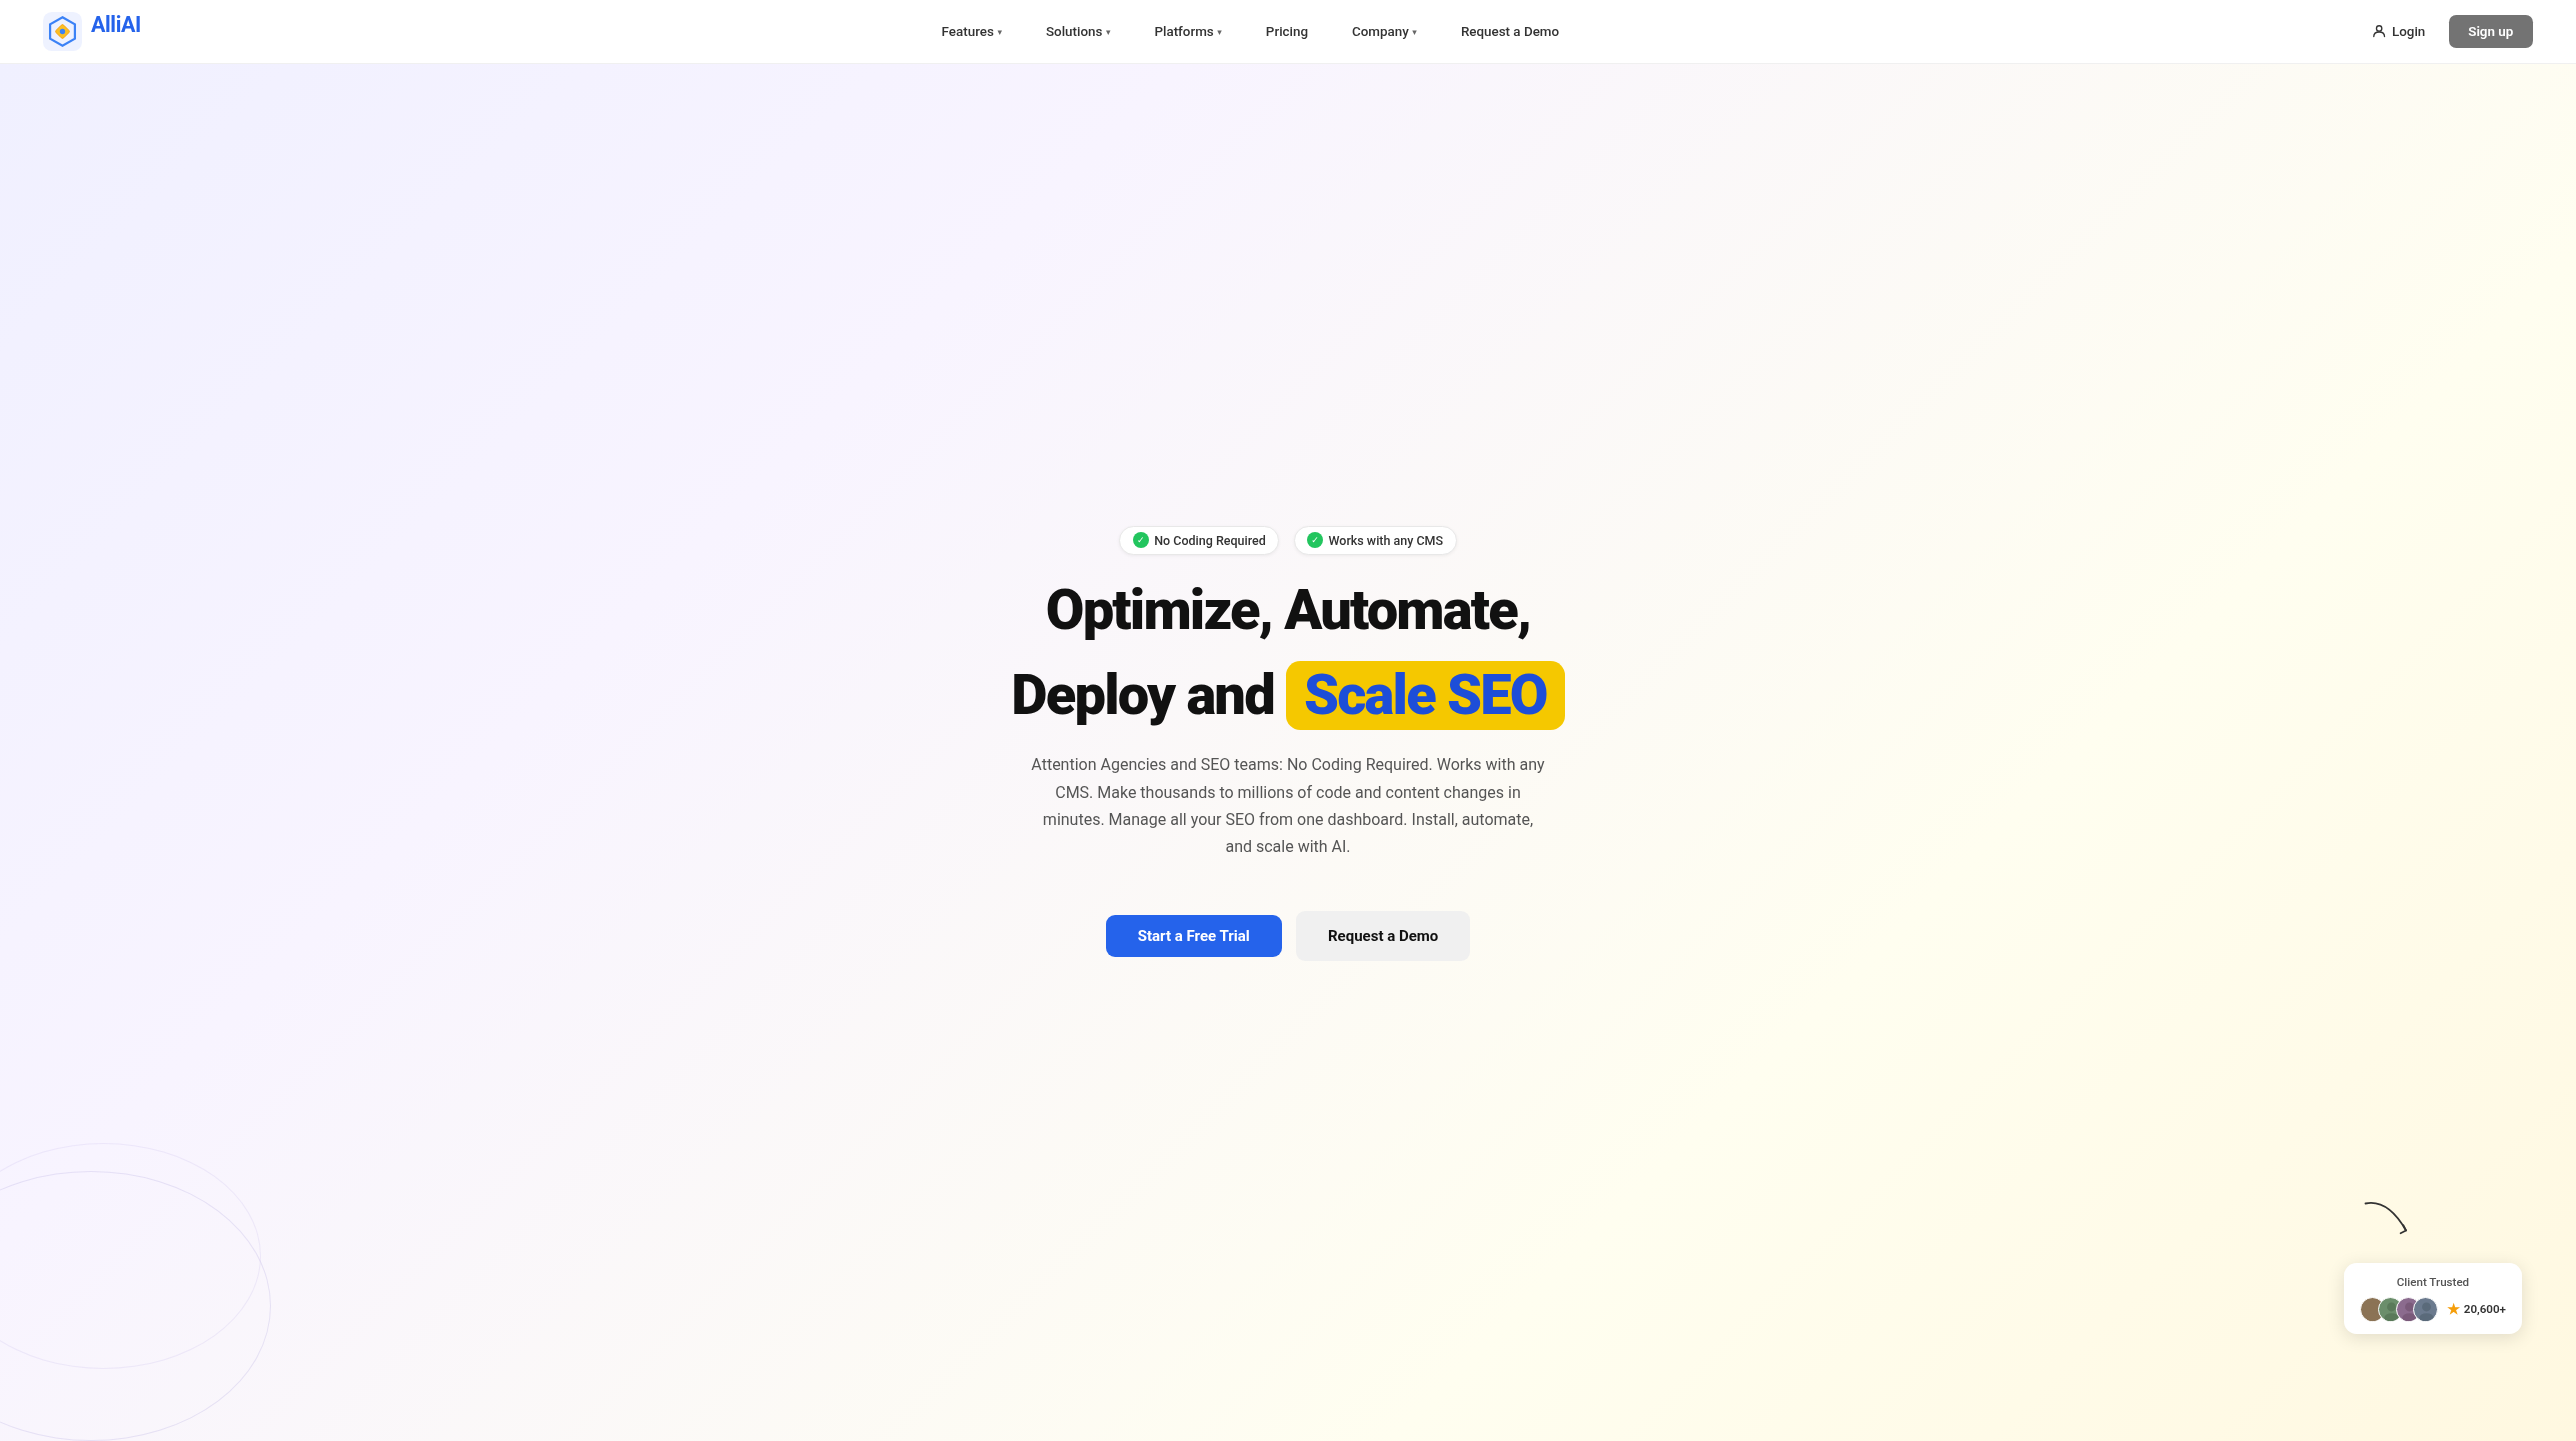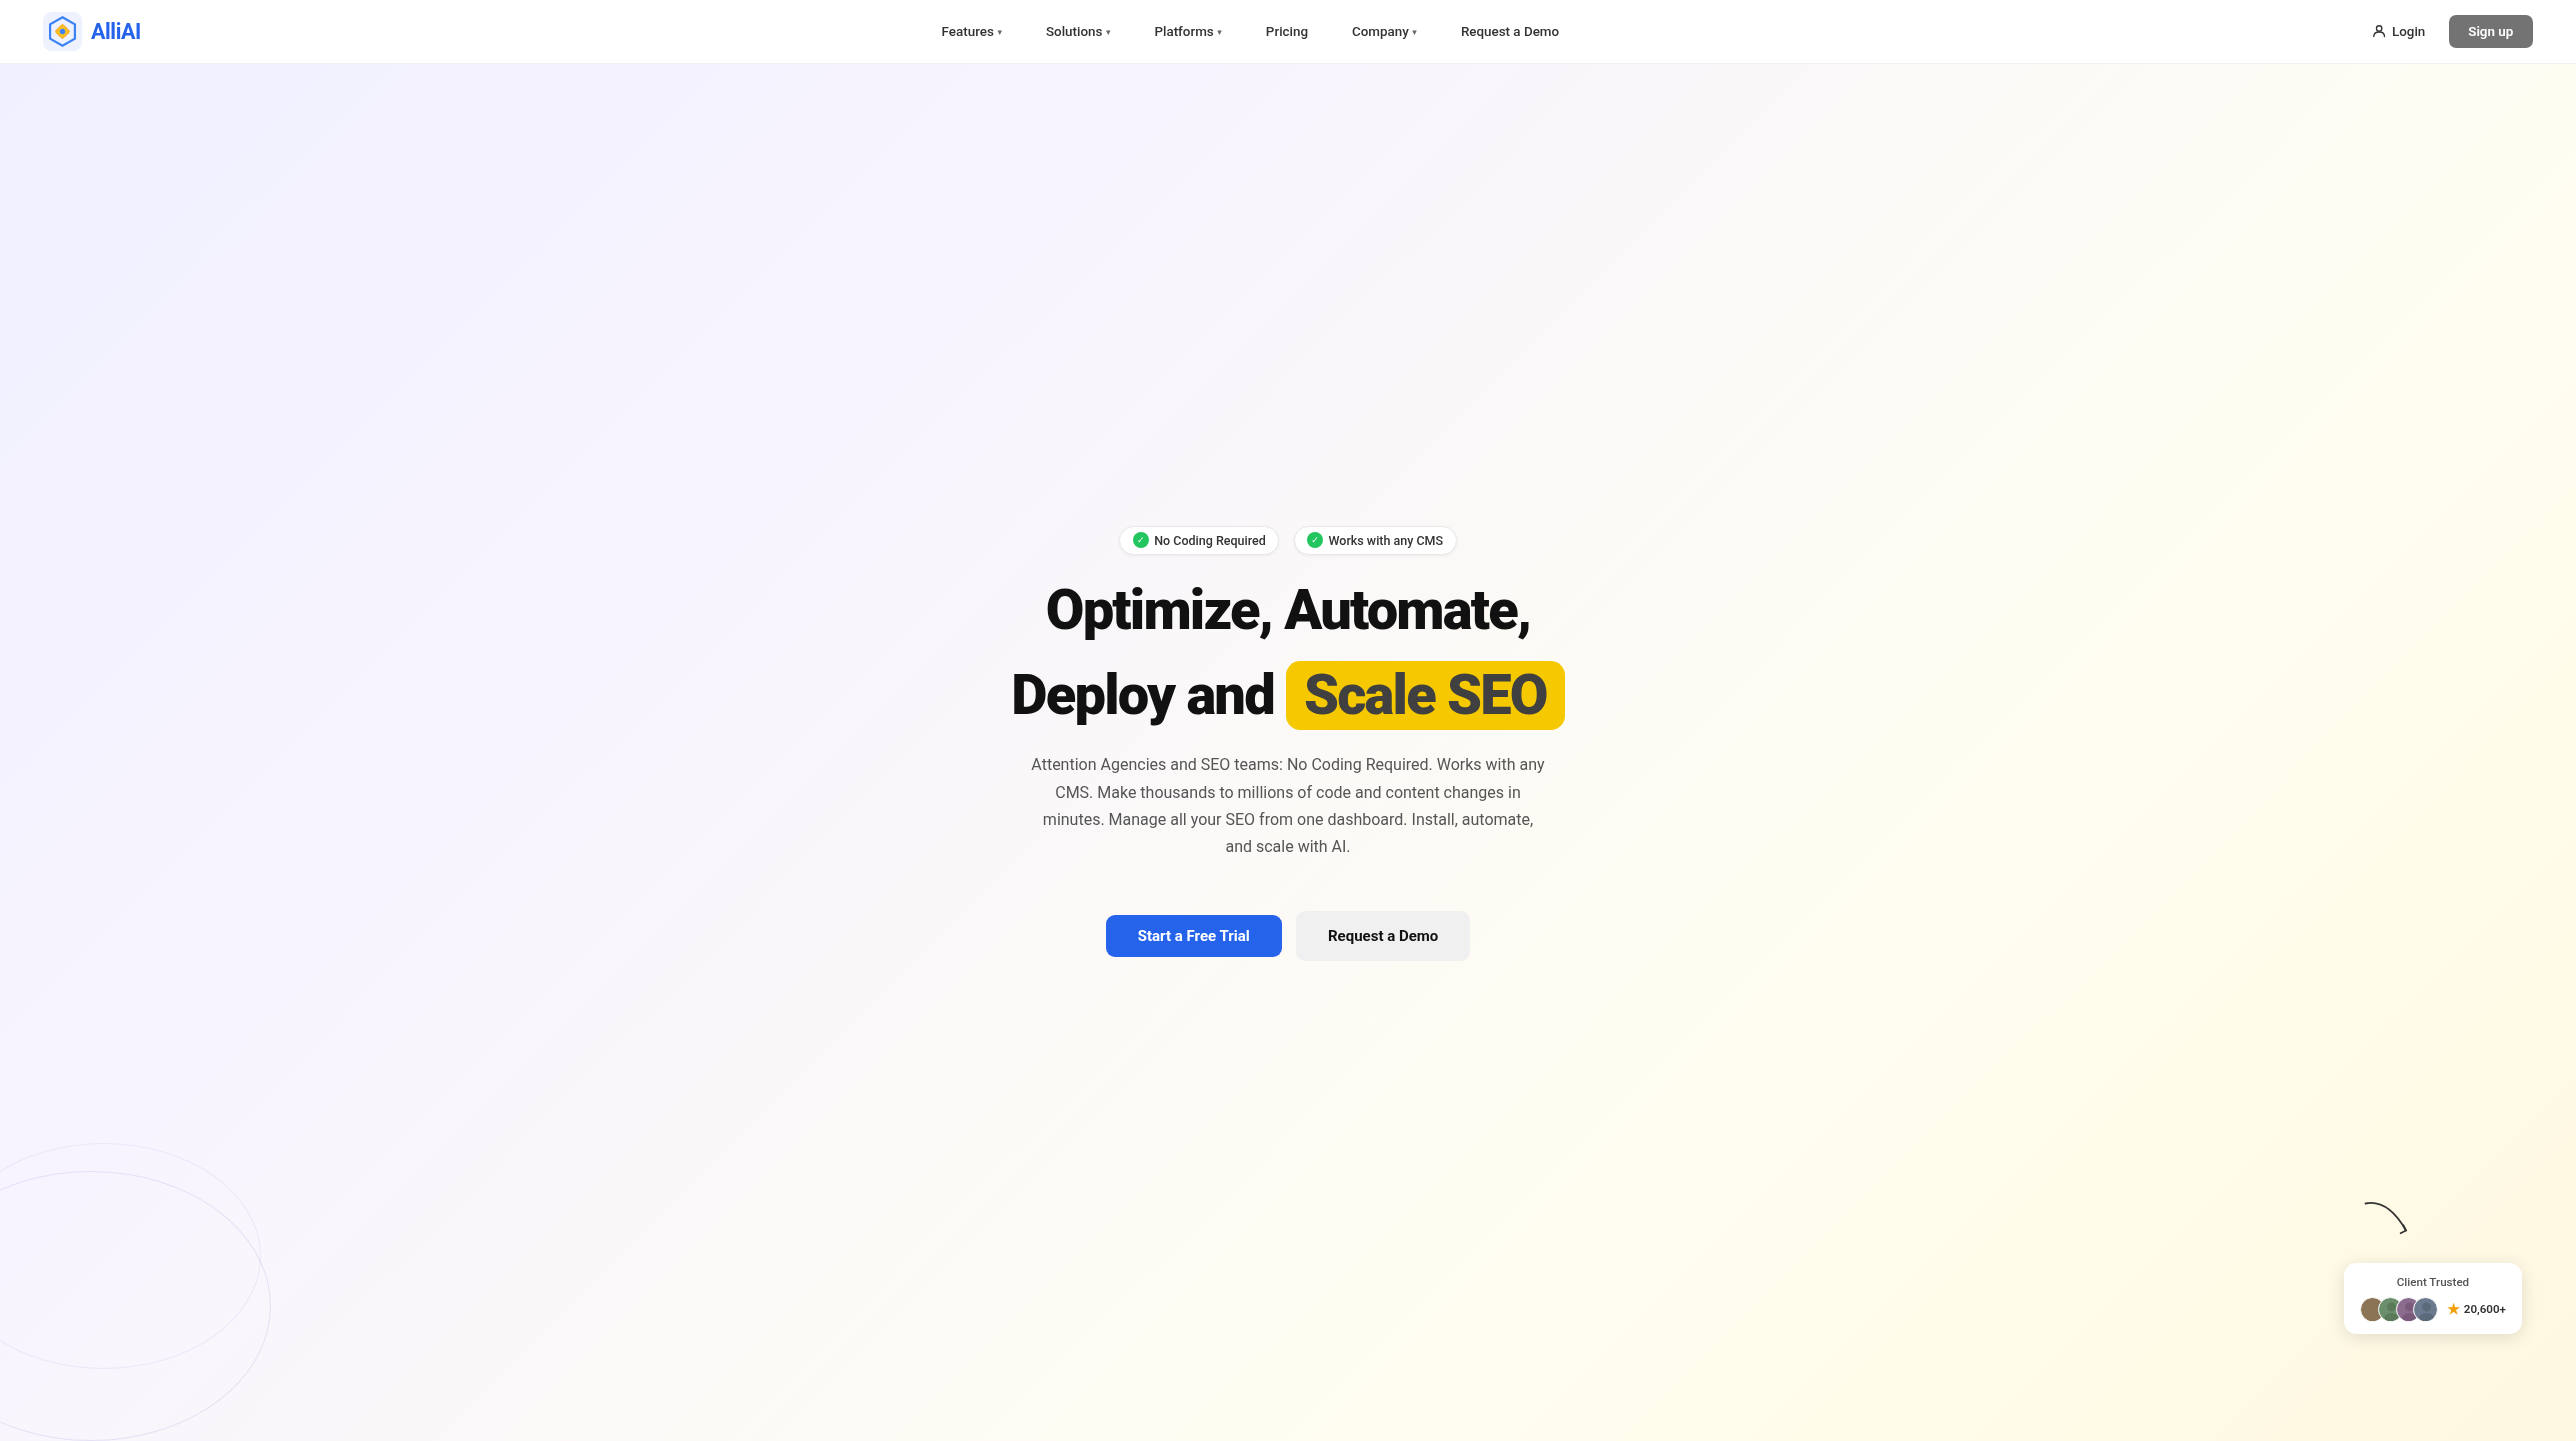--- a/index.html
+++ b/index.html
@@ -18,21 +18,20 @@
       padding: 0 43px;
       height: 64px;
       background: #fff;
       border-bottom: 0.9px solid #f0f0f0;
       position: relative;
       z-index: 10;
     }
 
     .nav-logo {
       display: flex;
-      align-items: center;
       gap: 9px;
       text-decoration: none;
     }
 
     .logo-icon {
       width: 39px;
       height: 39px;
     }
 
     .logo-text {
@@ -180,21 +179,21 @@
       letter-spacing: -1.8px;
       max-width: 805px;
       margin-bottom: 21.5px;
     }
 
     .highlight-box {
       display: inline-block;
       background: #f5c800;
       border-radius: 14.3px;
       padding: 3.6px 18px;
-      color: #404040;
+      color: #1d4ed8;
       margin-top: 20px;
     }
 
     .hero-description {
       font-size: 16px;
       color: #555;
       line-height: 1.7;
       max-width: 519px;
       margin-bottom: 51px;
     }

